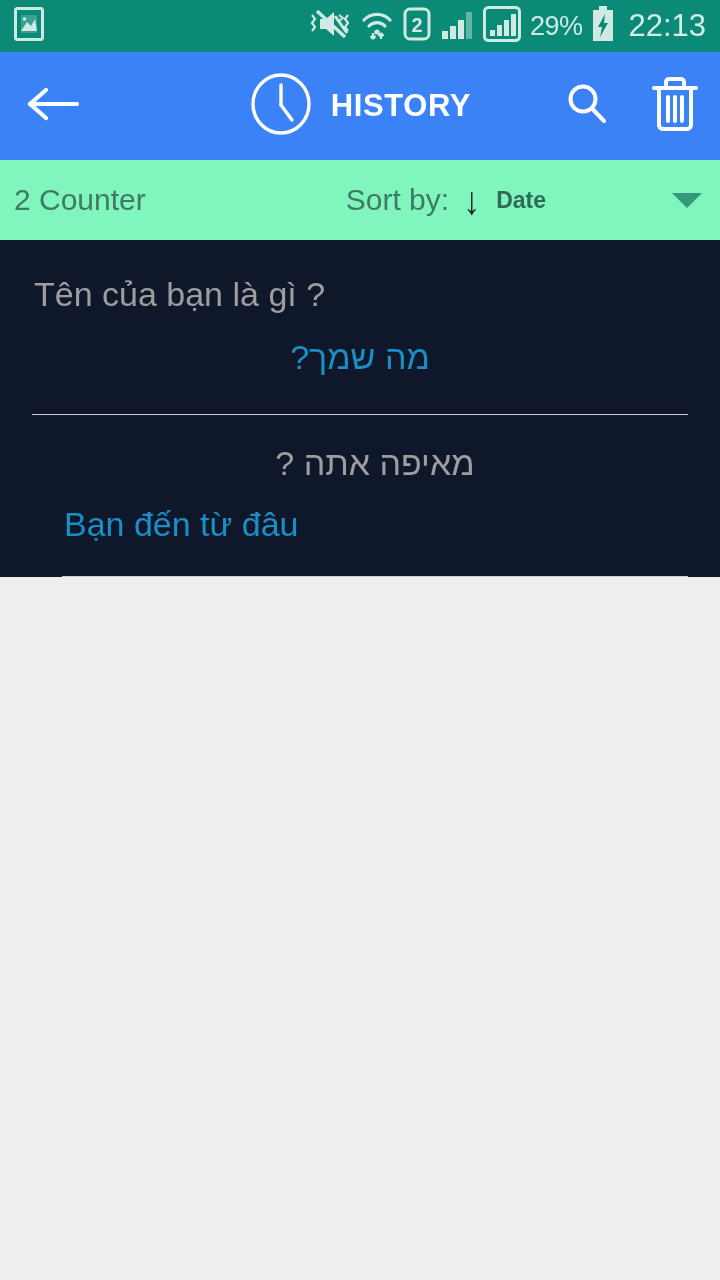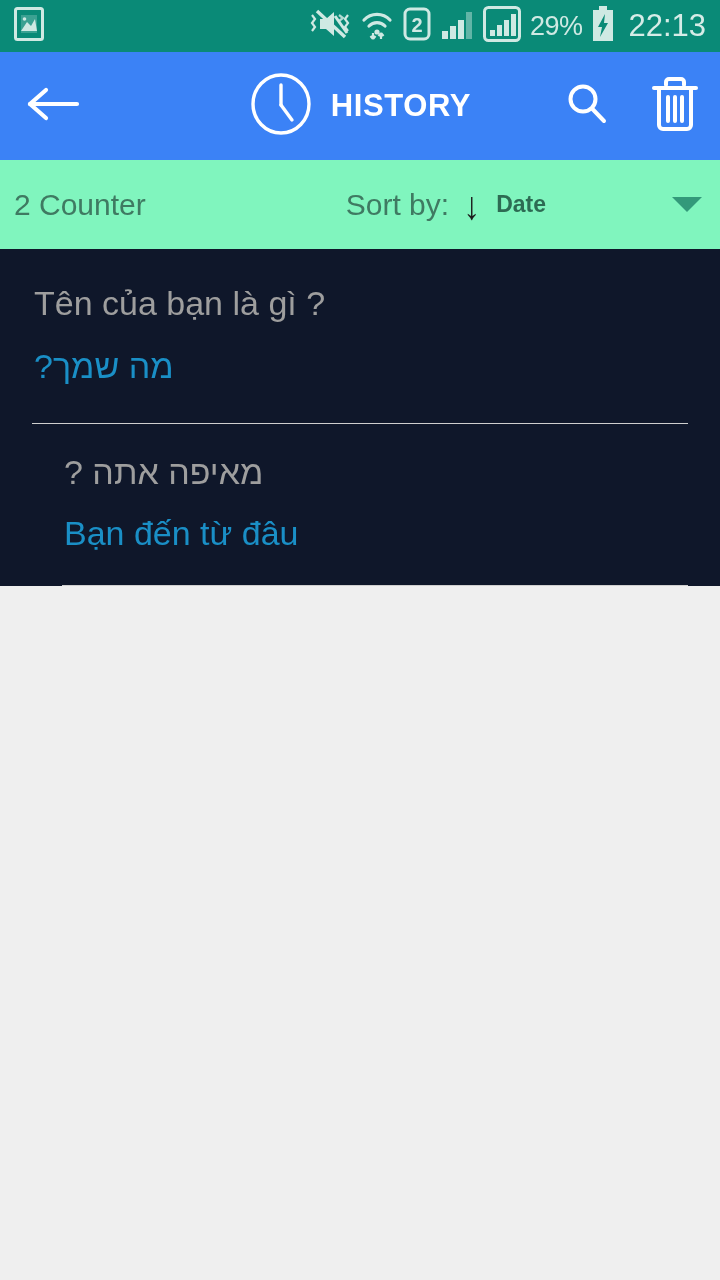--- a/index.html
+++ b/index.html
@@ -90,21 +90,21 @@
   }
   .act-btn {
     cursor: pointer;
     display: flex;
     align-items: center;
     justify-content: center;
   }
 
   
   .sort-bar {
-    height: 89px;
+    height: 80px;
     background: #80f5be;
     display: flex;
     align-items: center;
     padding: 0 18px 0 14px;
     box-sizing: border-box;
   }
   .counter-text {
     color: #3f7a62;
     font-size: 30px;
   }
@@ -151,21 +151,21 @@
   .hist-line {
     font-size: 34px;
     line-height: 1.1;
     padding: 0 34px;
     white-space: nowrap;
     overflow: hidden;
   }
   .src-line   { color: #9e9e9e; }
   .trans-line { color: #1a8fc6; }
   .ltr { direction: ltr; text-align: left; }
-  .rtl { direction: rtl; text-align: left; unicode-bidi: isolate; }
+  .rtl { direction: rtl; text-align: center; unicode-bidi: isolate; }
   .divider {
     height: 1px;
     background: #cfcfcf;
     margin: 0 32px;
   }
 </style>
 </head>
 <body>
 
 <div class="status-bar">

